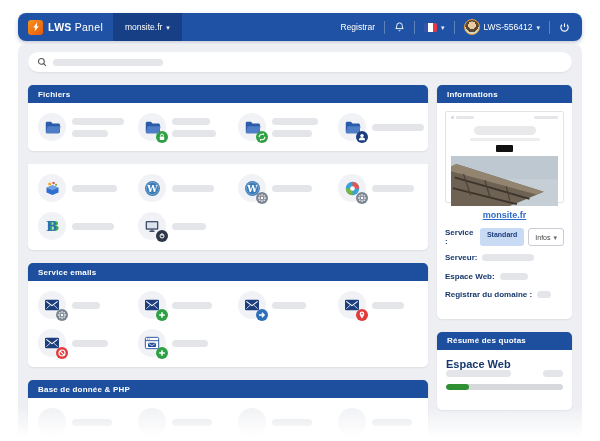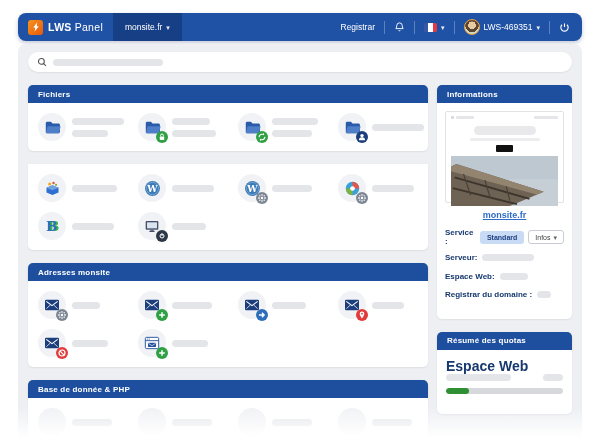--- a/index.html
+++ b/index.html
@@ -56,30 +56,30 @@
     box-sizing:border-box;cursor:pointer;}
   .thumb-top{display:flex;justify-content:space-between;align-items:center;margin-bottom:7px;}
   .thumb-mid{display:flex;flex-direction:column;align-items:center;gap:3px;}
   .pill{width:62px;height:9px;border-radius:5px;background:#e9e9ec;}
   .mline{width:70px;height:3px;border-radius:2px;background:#ededf0;}
   .blackbtn{width:17px;height:7px;background:#111;border-radius:1px;margin-top:1px;}
   .photo{margin-top:4px;height:50px;}
   .photo svg{display:block;width:100%;height:100%;}
   .site-link{display:block;text-align:center;color:#2e6bc9;font-weight:bold;font-size:9px;
     text-decoration:underline;margin:7px 0 8px;cursor:pointer;}
-  .svc-row{display:flex;align-items:center;gap:4px;margin-bottom:7px;}
+  .svc-row{display:flex;gap:4px;margin-bottom:7px;}
   .navy{color:#16386e;font-weight:bold;font-size:8px;}
   .std-badge{background:#c9daf5;color:#1d3f7f;font-size:7px;font-weight:bold;border-radius:3px;
     padding:3px 7px;}
   .infos-btn{background:#fff;border:1px solid #c9ccd2;border-radius:3px;color:#444;font-size:7px;
     padding:2.5px 6px;display:flex;align-items:center;gap:3px;cursor:pointer;}
   .f-row{display:flex;align-items:center;gap:5px;margin-bottom:9.5px;}
   .quota-card{background:#fff;border-radius:0 0 5px 5px;box-shadow:0 1px 2px rgba(0,0,0,.07);
     padding:8px 9px 20px;}
-  .q-label{color:#16386e;font-weight:bold;font-size:14px;margin-bottom:0;}
+  .q-label{color:#16386e;font-weight:bold;font-size:11px;margin-bottom:0;}
   .q-bars{display:flex;justify-content:space-between;align-items:center;margin-bottom:7px;}
   .q-track{height:6px;border-radius:3px;background:#d6d8dc;overflow:hidden;}
   .q-fill{height:100%;border-radius:3px;background:#2f8f33;width:0;}
 
   .fade{position:absolute;left:0;bottom:0;width:600px;height:34px;pointer-events:none;
     background:linear-gradient(180deg,rgba(255,255,255,0) 0%,#fff 88%);}
 </style>
 </head>
 <body>
 
@@ -108,21 +108,21 @@
           </svg>
       </span>
       <span class="tb-div"></span>
       <span class="tb-item">
         <span class="flag"></span>
         <span class="caret">▾</span>
       </span>
       <span class="tb-div"></span>
       <span class="tb-item">
         <span class="avatar"></span>
-        <span>LWS-469351</span>
+        <span>LWS-556412</span>
         <span class="caret">▾</span>
       </span>
       <span class="tb-div"></span>
       <span class="tb-item">
         <svg width="11" height="11" viewBox="0 0 24 24" fill="none" stroke="#fff" stroke-width="2.4">
             <path d="M12 3v8"></path>
             <path d="M6.6 6A8 8 0 1017.4 6"></path>
           </svg>
       </span>
     </div>
@@ -325,21 +325,21 @@
                   </span>
                 </span>
                 <span class="bars">
                   <span class="skel" style="width: 34px;"></span>
                 </span>
               </div>
             </div>
           </div>
         </div>
         <div class="section">
-          <div class="sec-head">Adresses monsite</div>
+          <div class="sec-head">Service emails</div>
           <div class="sec-card">
             <div class="row">
               <div class="item">
                 <span class="icirc">
                   <svg width="16" height="16" viewBox="0 0 24 24">
                     <rect x="1.5" y="4" width="21" height="16" rx="2" fill="#1c3e7d"></rect>
                     <path d="M3.5 6.5L12 13l8.5-6.5" fill="none" stroke="#fff" stroke-width="1.6"></path>
                     <path d="M3.5 17.5L9.5 12M20.5 17.5L14.5 12" stroke="#fff" stroke-width="1.1"></path>
                   </svg>
                   <span class="badge">

